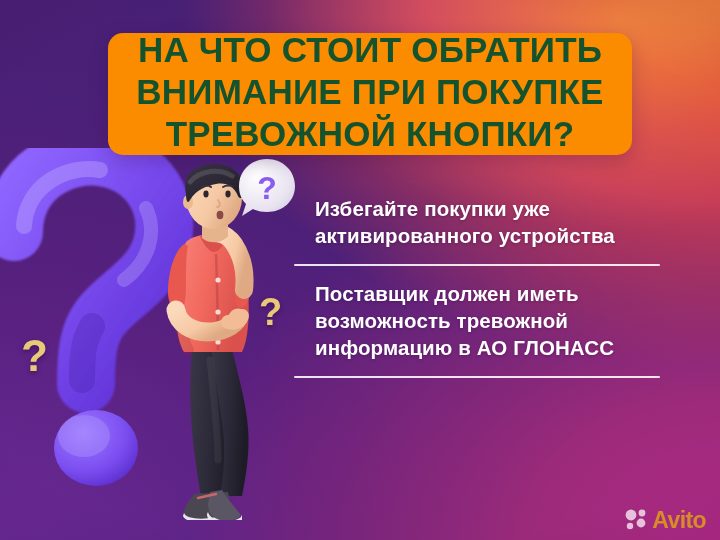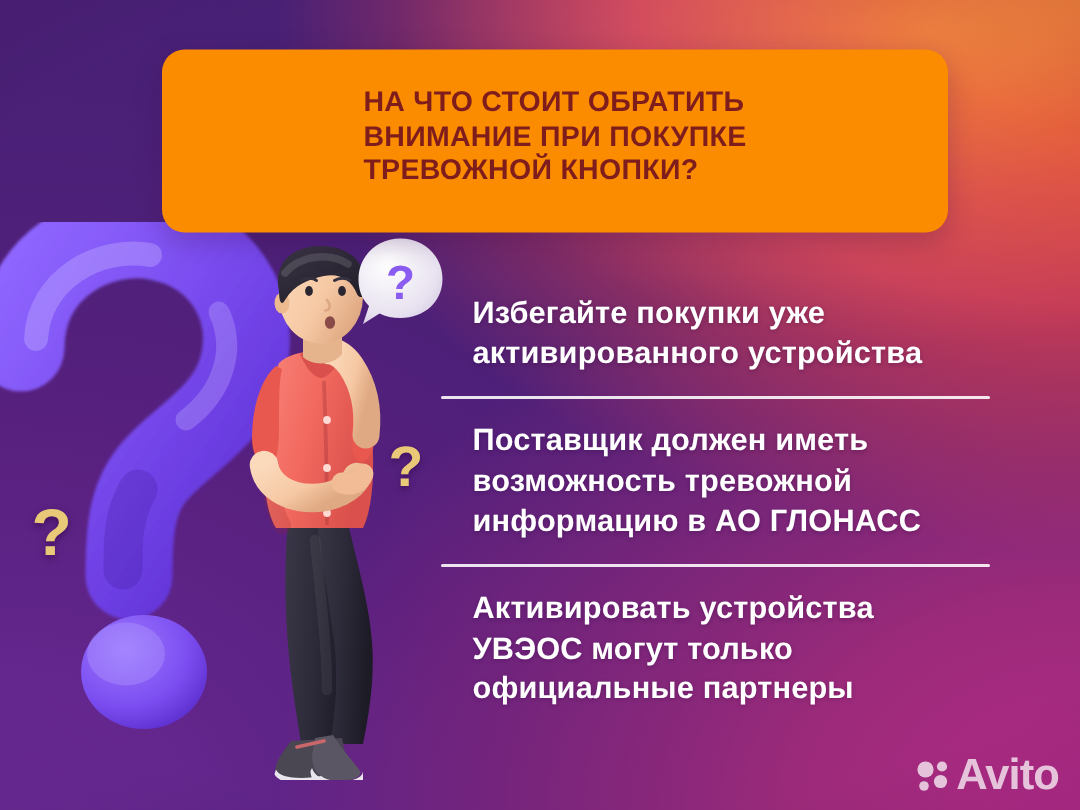--- a/index.html
+++ b/index.html
@@ -68,24 +68,25 @@
     position:absolute;
     left:108px; top:33px;
     width:524px; height:122px;
     background:#fb8c00;
     border-radius:15px;
     box-shadow:0 6px 18px rgba(60,10,70,.25);
     display:flex; align-items:center; justify-content:center;
     padding:4px 16px 8px;
   }
   .headline-text{
-    color:#7f1d1d;
+    color:#14532d;
     font-weight:bold;
-    font-size:19px;
+    font-size:35px;
     line-height:1.20;
+    text-align:center;
     letter-spacing:.2px;
     text-transform:uppercase;
     white-space:pre-line;
   }
 
   
   .points{
     position:absolute;
     left:294px; top:196px;
     width:372px;
@@ -109,22 +110,22 @@
   }
 
   
   .avito{
     position:absolute; right:14px; bottom:8px;
     display:flex; align-items:center; gap:5px;
     opacity:.72;
   }
   .avito-mark{ width:22px; height:24px; }
   .avito-word{
-    color:#ffffff;
-    font-size:29px;
+    color:#eab308;
+    font-size:23px;
     font-weight:bold;
     letter-spacing:-.6px;
     line-height:1;
   }
 </style>
 </head>
 <body>
 
 <div id="poster">
 
@@ -314,23 +315,20 @@
   </div>
 
   <div class="points">
     <div class="point p1">Избегайте покупки уже
 активированного устройства</div>
     <div class="divider"></div>
     <div class="point">Поставщик должен иметь
 возможность тревожной
 информацию в АО ГЛОНАСС</div>
     <div class="divider"></div>
-    <div class="point">Активировать устройства
-УВЭОС могут только
-официальные партнеры</div>
   </div>
 
   <div class="avito">
     <span class="avito-mark">
       <svg viewBox="0 0 22 24" width="22" height="24" aria-hidden="true">
         <circle cx="6" cy="7" r="5.4" fill="#ffffff"></circle>
         <circle cx="17" cy="5" r="3.4" fill="#ffffff"></circle>
         <circle cx="16" cy="15" r="4.4" fill="#ffffff"></circle>
         <circle cx="5" cy="18" r="3.2" fill="#ffffff"></circle>
       </svg>

